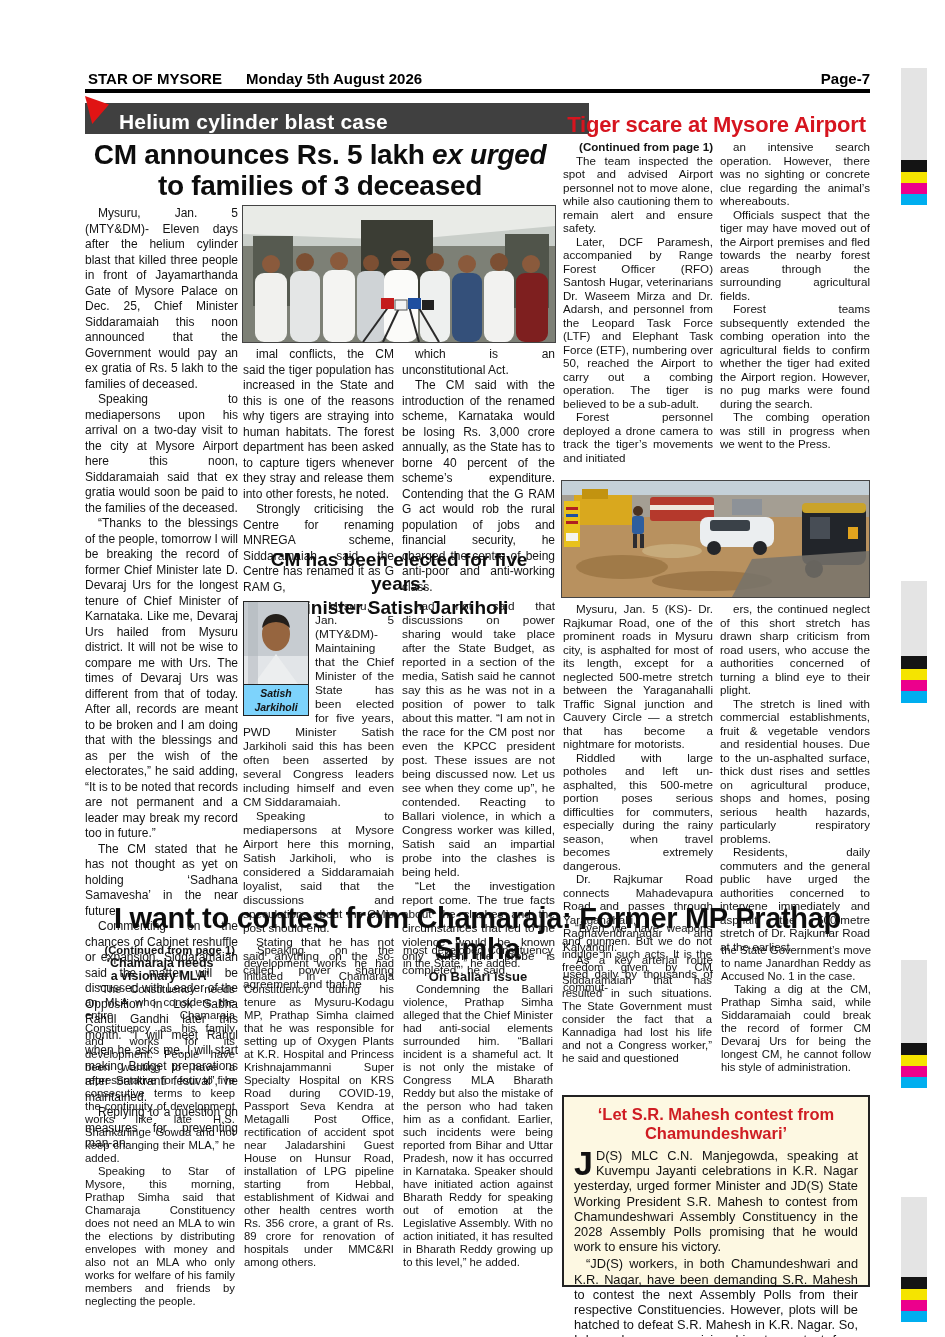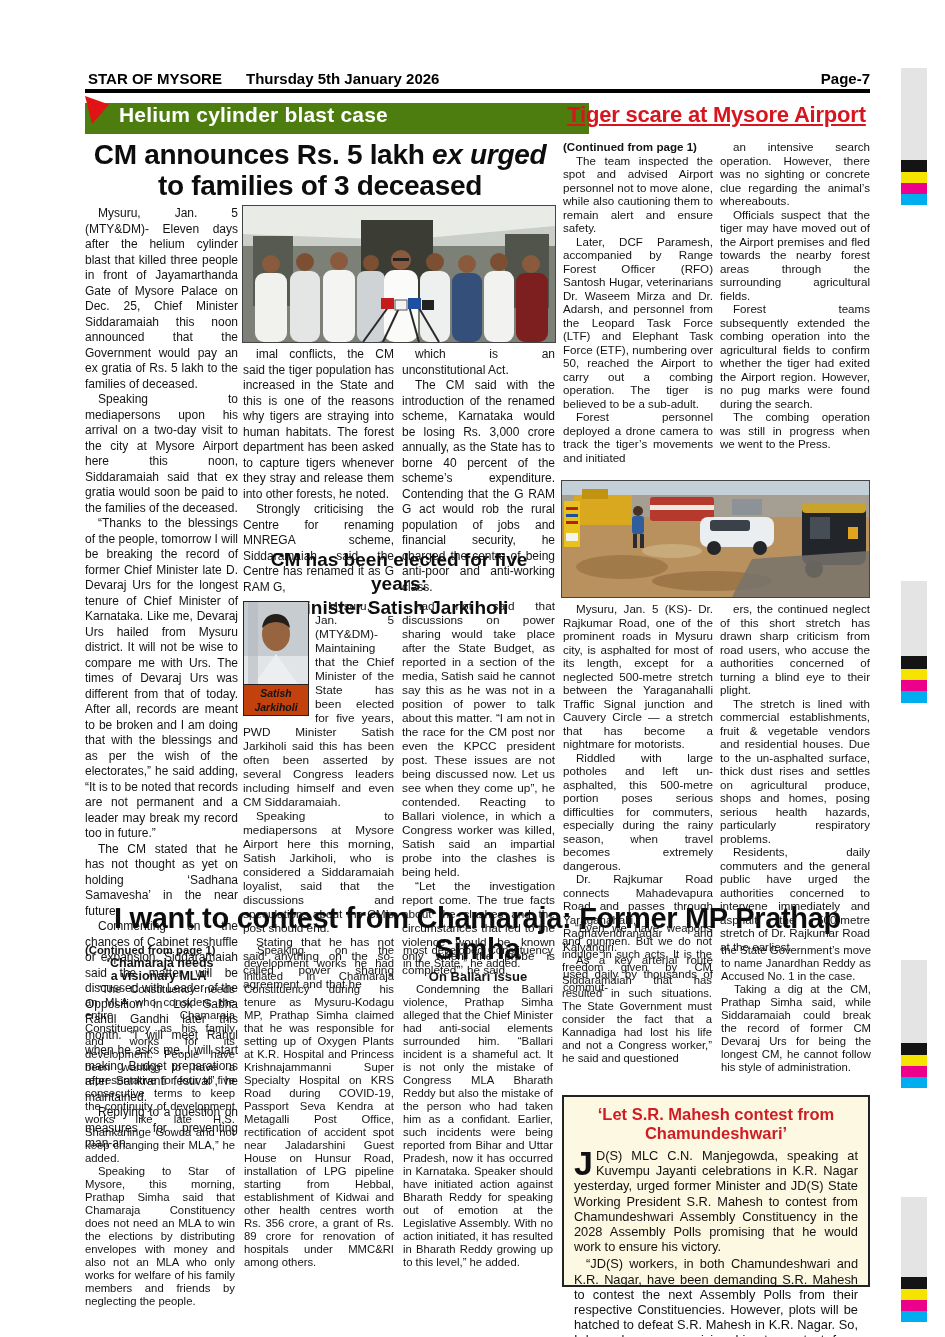--- a/index.html
+++ b/index.html
@@ -3,63 +3,63 @@
 <meta charset="utf-8">
 <style>
   html,body{margin:0;padding:0;background:#888;}
   #page{position:relative;width:945px;height:1337px;background:#ffffff;
         font-family:"Liberation Sans",sans-serif;color:#111;overflow:hidden;}
   .abs{position:absolute;}
   
   .mast{font-weight:bold;font-size:15px;color:#000;}
   .rule{background:#000;}
   
-  .banner{background:#4d7c0f;color:#fff;font-weight:bold;font-size:21px;
-          display:flex;align-items:flex-start;padding-left:34px;letter-spacing:.2px;}
+  .banner{background:#404040;color:#fff;font-weight:bold;font-size:21px;
+          display:flex;align-items:flex-end;padding-left:34px;letter-spacing:.2px;}
   .flag{width:24px;height:28px;background:#e01414;
         clip-path:polygon(0 0,100% 30%,30% 100%);}
   
   .head-xl{font-weight:bold;font-size:28px;line-height:31px;text-align:center;
            letter-spacing:-.3px;color:#0d0d0d;}
   .head-lg{font-weight:bold;font-size:22px;line-height:25px;text-align:center;
            letter-spacing:-.2px;color:#0d0d0d;}
   .head-red{color:#d6151f;}
   .head-md{font-weight:bold;font-size:19px;line-height:24px;text-align:center;color:#0d0d0d;}
   
   .col{text-align:justify;color:#131313;}
   .col p{margin:0;text-indent:13px;}
   .s155{font-size:12px;line-height:15.5px;}
   .s14{font-size:11.8px;line-height:14px;}
   .s135{font-size:11.6px;line-height:13.5px;}
   .s13{font-size:11.3px;line-height:13px;}
-  .cont{font-weight:bold;text-align:left;text-indent:0 !important;}
+  .cont{font-weight:bold;text-align:right;text-indent:0 !important;}
   .subhead{font-weight:bold;text-align:center;text-indent:0 !important;}
   
   .photo{display:block;}
   .pframe{outline:1px solid #444;}
   .float-photo{float:left;width:66px;margin:2px 6px 2px 0;}
   .float-photo svg{display:block;border:1px solid #222;}
   .pcap{font-size:10.5px;font-weight:bold;font-style:italic;text-align:center;
-        border:1px solid #222;border-top:none;padding:1px 0;background:#c2410c;}
+        border:1px solid #222;border-top:none;padding:1px 0;background:#7dd3fc;}
   
   .box{background:#fdf8e2;border:2px solid #222;padding:8px 10px;box-sizing:border-box;}
   .box-title{color:#cf1d23;font-weight:bold;font-size:16.5px;text-align:center;margin-bottom:5px;}
   .box p{margin:0;font-size:12.8px;line-height:15.2px;text-align:justify;}
   .box p + p{text-indent:12px;margin-top:2px;}
   .dropcap{float:left;font-size:34px;line-height:27px;font-weight:bold;padding:2px 3px 0 0;}
   
   .mark{position:absolute;left:901px;width:26px;}
 </style>
 </head>
 <body>
 
 <div id="page">
 
   <div class="abs mast" style="left:88px;top:70px;">STAR OF MYSORE</div>
-  <div class="abs mast" style="left:246px;top:70px;">Thursday 5th January 2026</div>
+  <div class="abs mast" style="left:246px;top:70px;">Monday 5th August 2026</div>
   <div class="abs mast" style="left:770px;top:70px;width:100px;text-align:right;">Page-7</div>
   <div class="abs rule" style="left:85px;top:89px;width:785px;height:4px;"></div>
 
   <div class="abs banner" style="left:85px;top:103px;width:470px;height:31px;">
     <span>Helium cylinder blast case</span>
   </div>
   <div class="abs flag" style="left:85px;top:96px;"></div>
 
   <div class="abs head-xl" style="left:85px;top:139px;width:470px;">
     <span>CM announces Rs. 5 lakh </span><i>ex urged</i><br>
@@ -144,21 +144,21 @@
     </div>
     <p>Mysuru, Jan. 5 (MTY&amp;DM)- Maintaining that the Chief Minister of the State has been elected for five years, PWD Minister Satish Jarkiholi said this has been often been asserted by several Congress leaders including himself and even CM Siddaramaiah.</p>
     <p>Speaking to mediapersons at Mysore Airport here this morning, Satish Jarkiholi, who is considered a Siddaramaiah loyalist, said that the discussions and speculations about the CM’s post should end.</p>
     <p>Stating that he has not said anything on the so-called power sharing agreement and that he</p>
   </div>
   <div class="abs col s14" style="left:402px;top:599px;width:153px;">
     <p>had not said that discussions on power sharing would take place after the State Budget, as reported in a section of the media, Satish said he cannot say this as he was not in a position of power to talk about this matter. “I am not in the race for the CM post nor even the KPCC president post. These issues are not being discussed now. Let us see when they come up”, he contended. Reacting to Ballari violence, in which a Congress worker was killed, Satish said an impartial probe into the clashes is being held.</p>
     <p>“Let the investigation report come. The true facts about the clashes and the circumstances that led to the violence would be known only when the probe is completed”, he said.</p>
   </div>
 
-  <div class="abs head-lg head-red" style="left:563px;top:102px;width:307px;text-decoration:underline;">Tiger scare at Mysore Airport</div>
+  <div class="abs head-lg head-red" style="left:563px;top:112px;width:307px;">Tiger scare at Mysore Airport</div>
   <div class="abs col s135" style="left:563px;top:140px;width:150px;">
     <p class="cont">(Continued from page 1)</p>
     <p>The team inspected the spot and advised Airport personnel not to move alone, while also cautioning them to remain alert and ensure safety.</p>
     <p>Later, DCF Paramesh, accompanied by Range Forest Officer (RFO) Santosh Hugar, veterinarians Dr. Waseem Mirza and Dr. Adarsh, and personnel from the Leopard Task Force (LTF) and Elephant Task Force (ETF), numbering over 50, reached the Airport to carry out a combing operation. The tiger is believed to be a sub-adult.</p>
     <p>Forest personnel deployed a drone camera to track the tiger’s movements and initiated</p>
   </div>
   <div class="abs col s135" style="left:720px;top:140px;width:150px;">
     <p>an intensive search operation. However, there was no sighting or concrete clue regarding the animal’s whereabouts.</p>
     <p>Officials suspect that the tiger may have moved out of the Airport premises and fled towards the nearby forest areas through the surrounding agricultural fields.</p>
     <p>Forest teams subsequently extended the combing operation into the agricultural fields to confirm whether the tiger had exited the Airport region. However, no pug marks were found during the search.</p>

